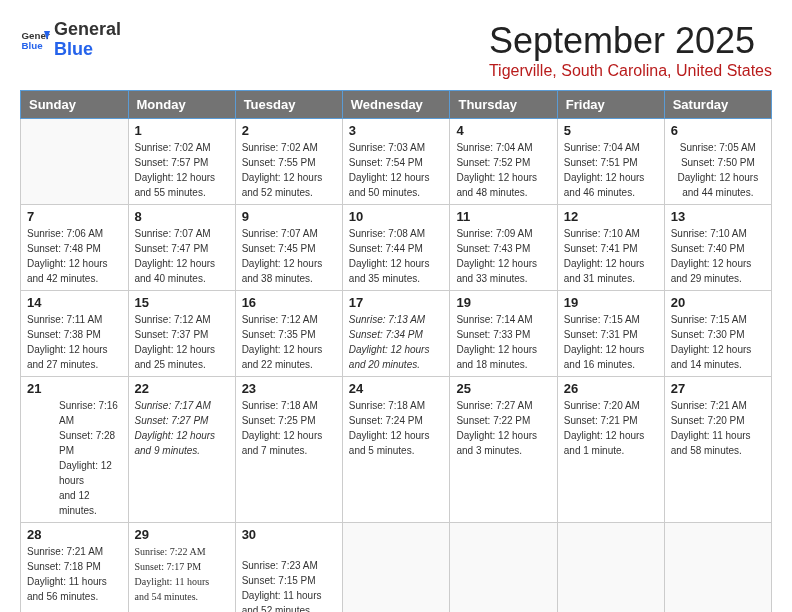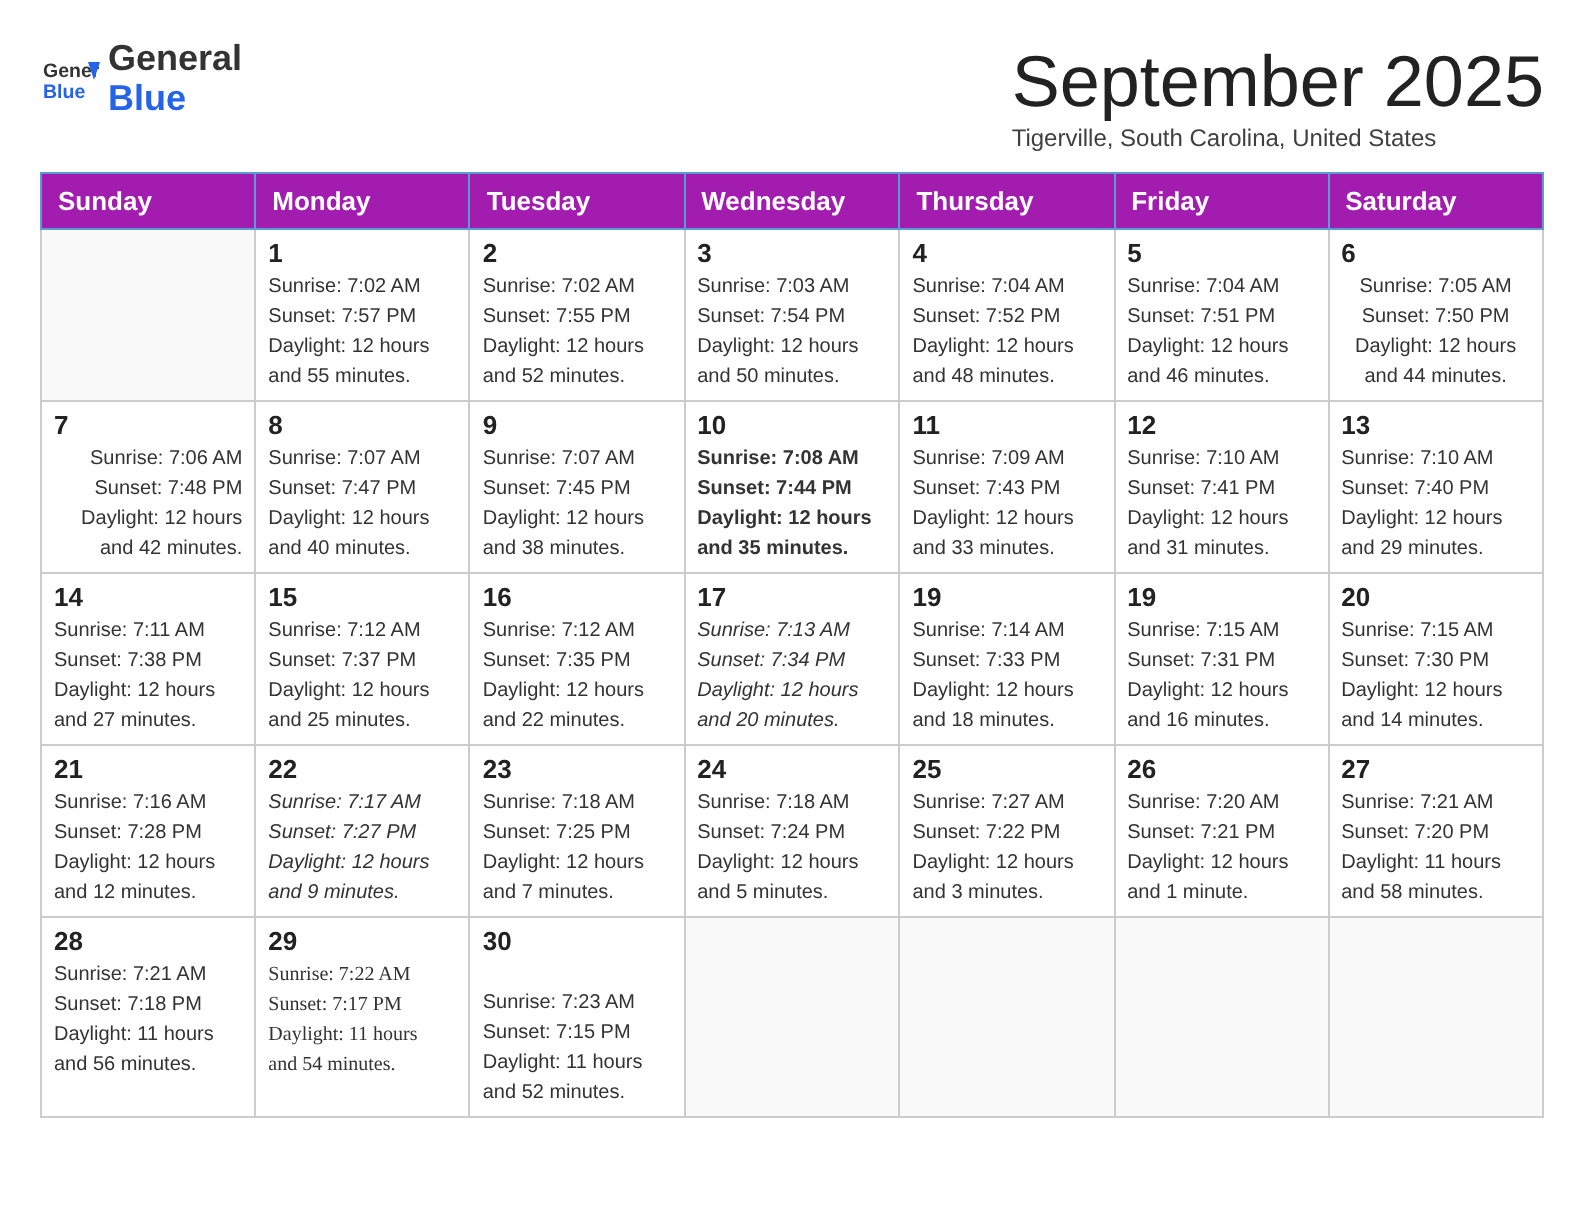--- a/index.html
+++ b/index.html
@@ -34,30 +34,30 @@
     }
     .title-block {
       text-align: left;
     }
     .month-title {
       font-size: 36px;
       font-weight: normal;
       color: #222;
     }
     .location {
-      font-size: 12px;
-      color: #404040;
+      font-size: 16px;
+      color: #b91c1c;
     }
     .calendar {
       width: 100%;
       border-collapse: collapse;
       border: 1px solid #ccc;
     }
     .calendar th {
-      background: #a21caf;
+      background: #737373;
       color: #fff;
       font-size: 13px;
       font-weight: bold;
       padding: 6px 8px;
       text-align: left;
       border: 1px solid #5a9bd5;
     }
     .calendar td {
       vertical-align: top;
       border: 1px solid #ccc;
@@ -164,42 +164,42 @@
           <span class="day-num">6</span>
           <div class="day-info" style="white-space: pre-line; text-align: center;">Sunrise: 7:05 AM
 Sunset: 7:50 PM
 Daylight: 12 hours
 and 44 minutes.</div>
         </td>
       </tr>
       <tr class="week-row">
         <td>
           <span class="day-num">7</span>
-          <div class="day-info" style="white-space: pre-line; text-align: right;">Sunrise: 7:06 AM
+          <div class="day-info" style="white-space: pre-line;">Sunrise: 7:06 AM
 Sunset: 7:48 PM
 Daylight: 12 hours
 and 42 minutes.</div>
         </td>
         <td>
           <span class="day-num">8</span>
           <div class="day-info" style="white-space: pre-line;">Sunrise: 7:07 AM
 Sunset: 7:47 PM
 Daylight: 12 hours
 and 40 minutes.</div>
         </td>
         <td>
           <span class="day-num">9</span>
           <div class="day-info" style="white-space: pre-line;">Sunrise: 7:07 AM
 Sunset: 7:45 PM
 Daylight: 12 hours
 and 38 minutes.</div>
         </td>
         <td>
           <span class="day-num">10</span>
-          <div class="day-info" style="white-space: pre-line; font-weight: bold;">Sunrise: 7:08 AM
+          <div class="day-info" style="white-space: pre-line;">Sunrise: 7:08 AM
 Sunset: 7:44 PM
 Daylight: 12 hours
 and 35 minutes.</div>
         </td>
         <td>
           <span class="day-num">11</span>
           <div class="day-info" style="white-space: pre-line;">Sunrise: 7:09 AM
 Sunset: 7:43 PM
 Daylight: 12 hours
 and 33 minutes.</div>
@@ -266,21 +266,21 @@
           <span class="day-num">20</span>
           <div class="day-info" style="white-space: pre-line;">Sunrise: 7:15 AM
 Sunset: 7:30 PM
 Daylight: 12 hours
 and 14 minutes.</div>
         </td>
       </tr>
       <tr class="week-row">
         <td>
           <span class="day-num">21</span>
-          <div class="day-info" style="white-space: pre-line;">Sunrise: 7:16 AM
+          <div class="day-info" style="white-space: pre-line; margin-left: 32px;">Sunrise: 7:16 AM
 Sunset: 7:28 PM
 Daylight: 12 hours
 and 12 minutes.</div>
         </td>
         <td>
           <span class="day-num">22</span>
           <div class="day-info" style="white-space: pre-line; font-style: italic;">Sunrise: 7:17 AM
 Sunset: 7:27 PM
 Daylight: 12 hours
 and 9 minutes.</div>

